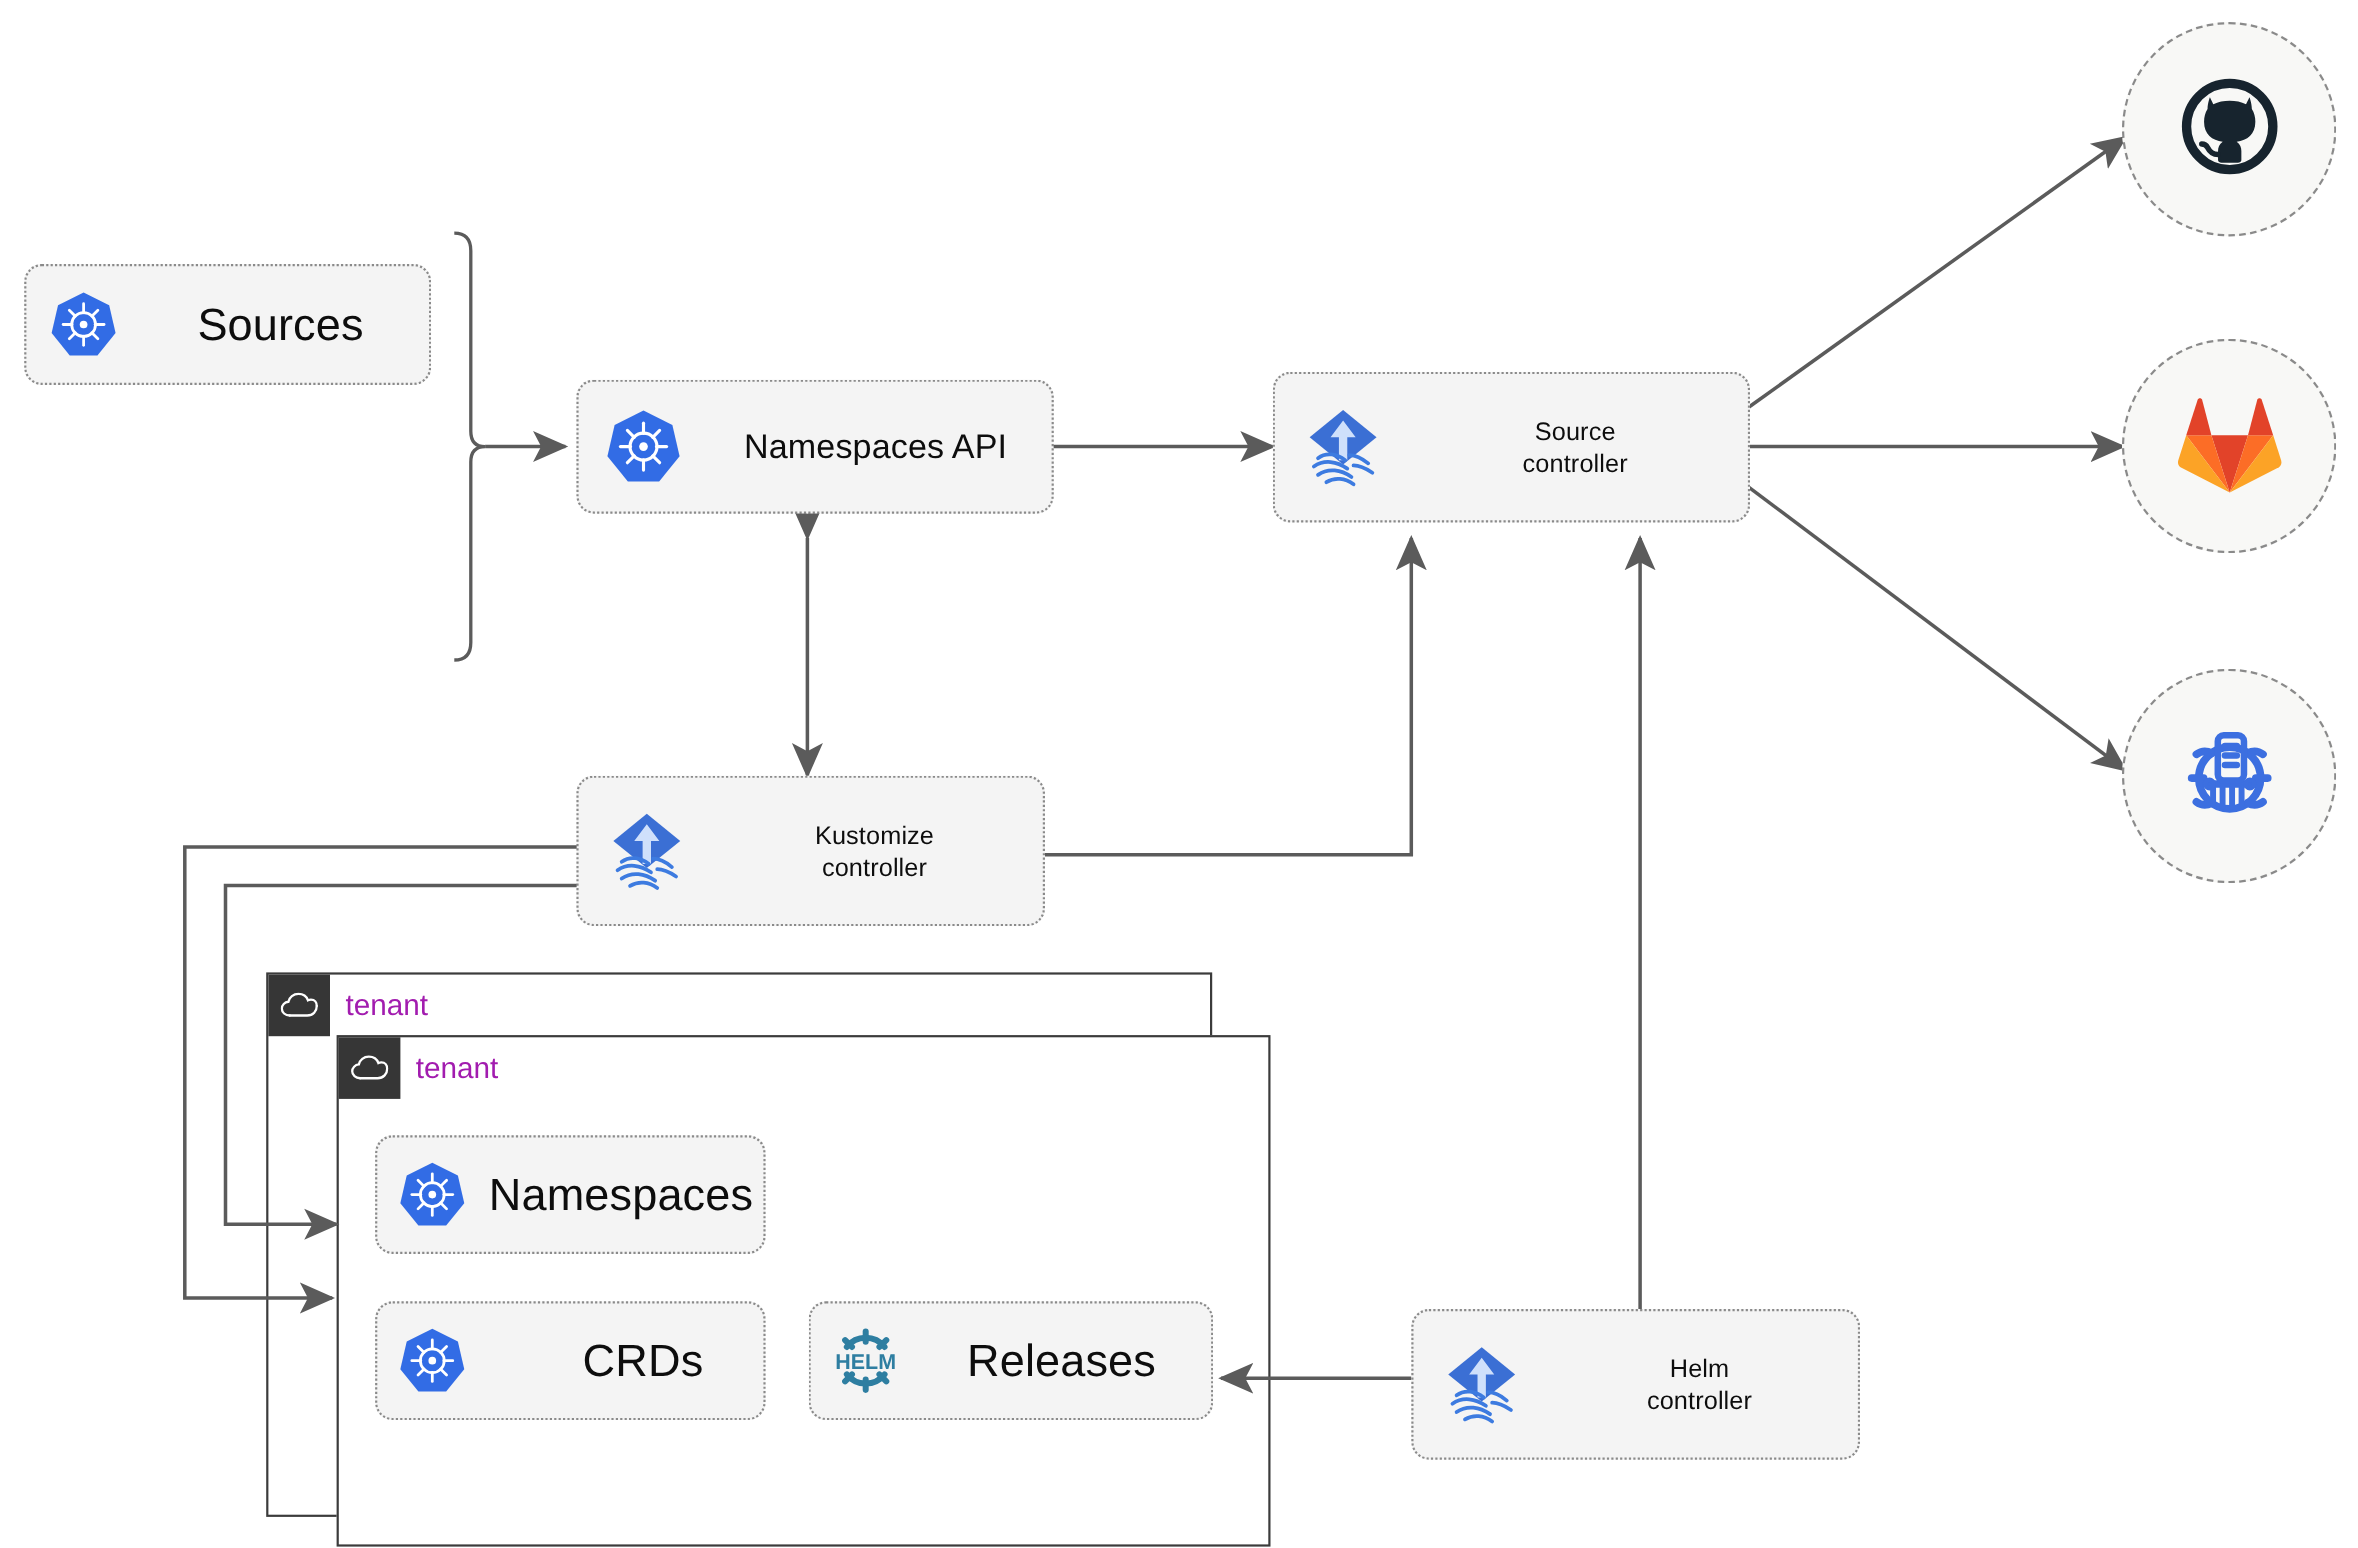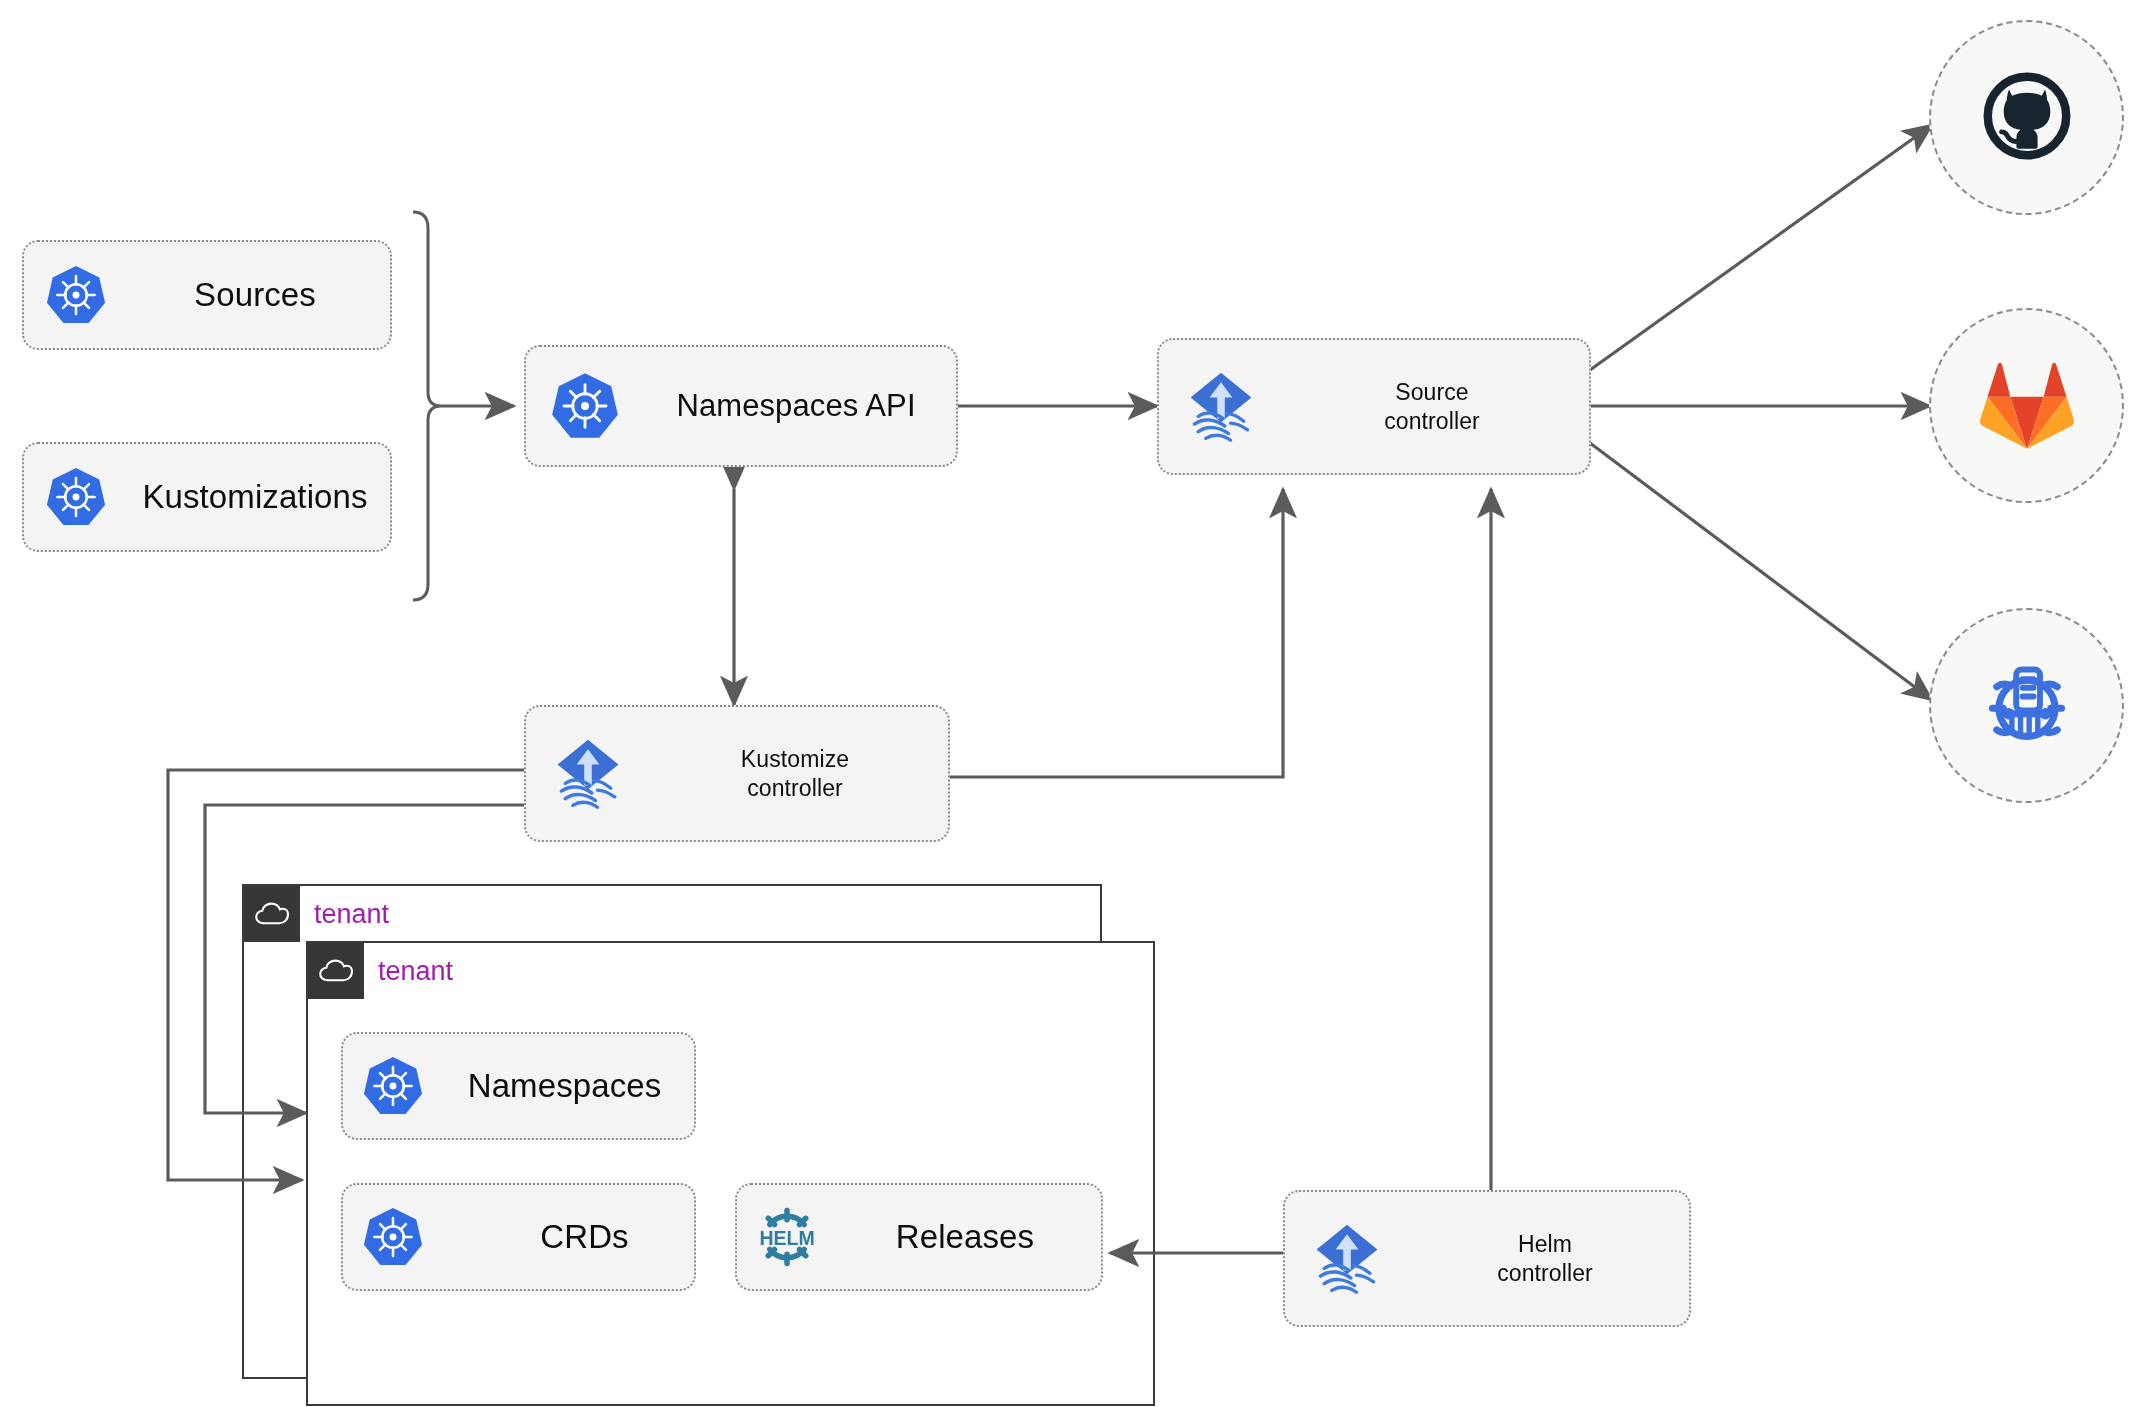--- a/index.html
+++ b/index.html
@@ -19,21 +19,21 @@
     display:flex;align-items:center;
     box-sizing:border-box;
     z-index:5;
   }
   .node .ico{flex:0 0 auto;display:flex;align-items:center;justify-content:center;}
   .node .lbl{
     flex:1 1 auto;text-align:center;color:#0d0d0d;
     font-size:31px;line-height:1.22;letter-spacing:.1px;
     padding-right:8px;
   }
-  .node.small .lbl{font-size:33px;}
+  .node.small .lbl{font-size:41px;}
   .node.ctrl .lbl{font-size:23px;}
 
   
   .circle{
     position:absolute;border-radius:50%;
     background:#f8f8f6;
     border:2.5px dashed #8a8a8a;
     display:flex;align-items:center;justify-content:center;
     box-sizing:border-box;z-index:5;
   }
@@ -128,40 +128,20 @@
           <path d="M39.7,39.7 L45.4,45.4"></path>
           <path d="M45.4,18.6 L39.7,24.3"></path>
           <path d="M24.3,39.7 L18.6,45.4"></path>
         </g>
         <circle cx="32" cy="32" r="3.6" fill="#ffffff"></circle>
       </svg>
     </span>
     <span class="lbl">Sources</span>
   </div>
 
-  <div class="node small" id="n-kustomizations" style="left:22px;top:442px;width:370px;height:110px;">
-    <span class="ico" style="width:104px;">
-      <svg width="62" height="62" viewBox="0 0 64 64" aria-hidden="true">
-        <path d="M32,2 L56,14 L62,40 L45,61 L19,61 L2,40 L8,14 Z" fill="#326CE5"></path>
-        <g fill="none" stroke="#ffffff" stroke-width="2.6" stroke-linecap="round">
-          <circle cx="32" cy="32" r="11.2"></circle>
-          <path d="M32,12.5 L32,21"></path>
-            <path d="M32,43 L32,51.5"></path>
-          <path d="M12.8,32 L21.2,32"></path>
-            <path d="M42.8,32 L51.2,32"></path>
-          <path d="M18.6,18.6 L24.3,24.3"></path>
-            <path d="M39.7,39.7 L45.4,45.4"></path>
-          <path d="M45.4,18.6 L39.7,24.3"></path>
-            <path d="M24.3,39.7 L18.6,45.4"></path>
-        </g>
-        <circle cx="32" cy="32" r="3.6" fill="#ffffff"></circle>
-      </svg>
-    </span>
-    <span class="lbl">Kustomizations</span>
-  </div>
 
   <div class="node" id="n-k8s-api" style="left:524px;top:345px;width:434px;height:122px;">
     <span class="ico" style="width:118px;">
       <svg width="70" height="70" viewBox="0 0 64 64" aria-hidden="true">
         <path d="M32,2 L56,14 L62,40 L45,61 L19,61 L2,40 L8,14 Z" fill="#326CE5"></path>
         <g fill="none" stroke="#ffffff" stroke-width="2.6" stroke-linecap="round">
           <circle cx="32" cy="32" r="11.2"></circle>
           <path d="M32,12.5 L32,21"></path>
             <path d="M32,43 L32,51.5"></path>
           <path d="M12.8,32 L21.2,32"></path>

